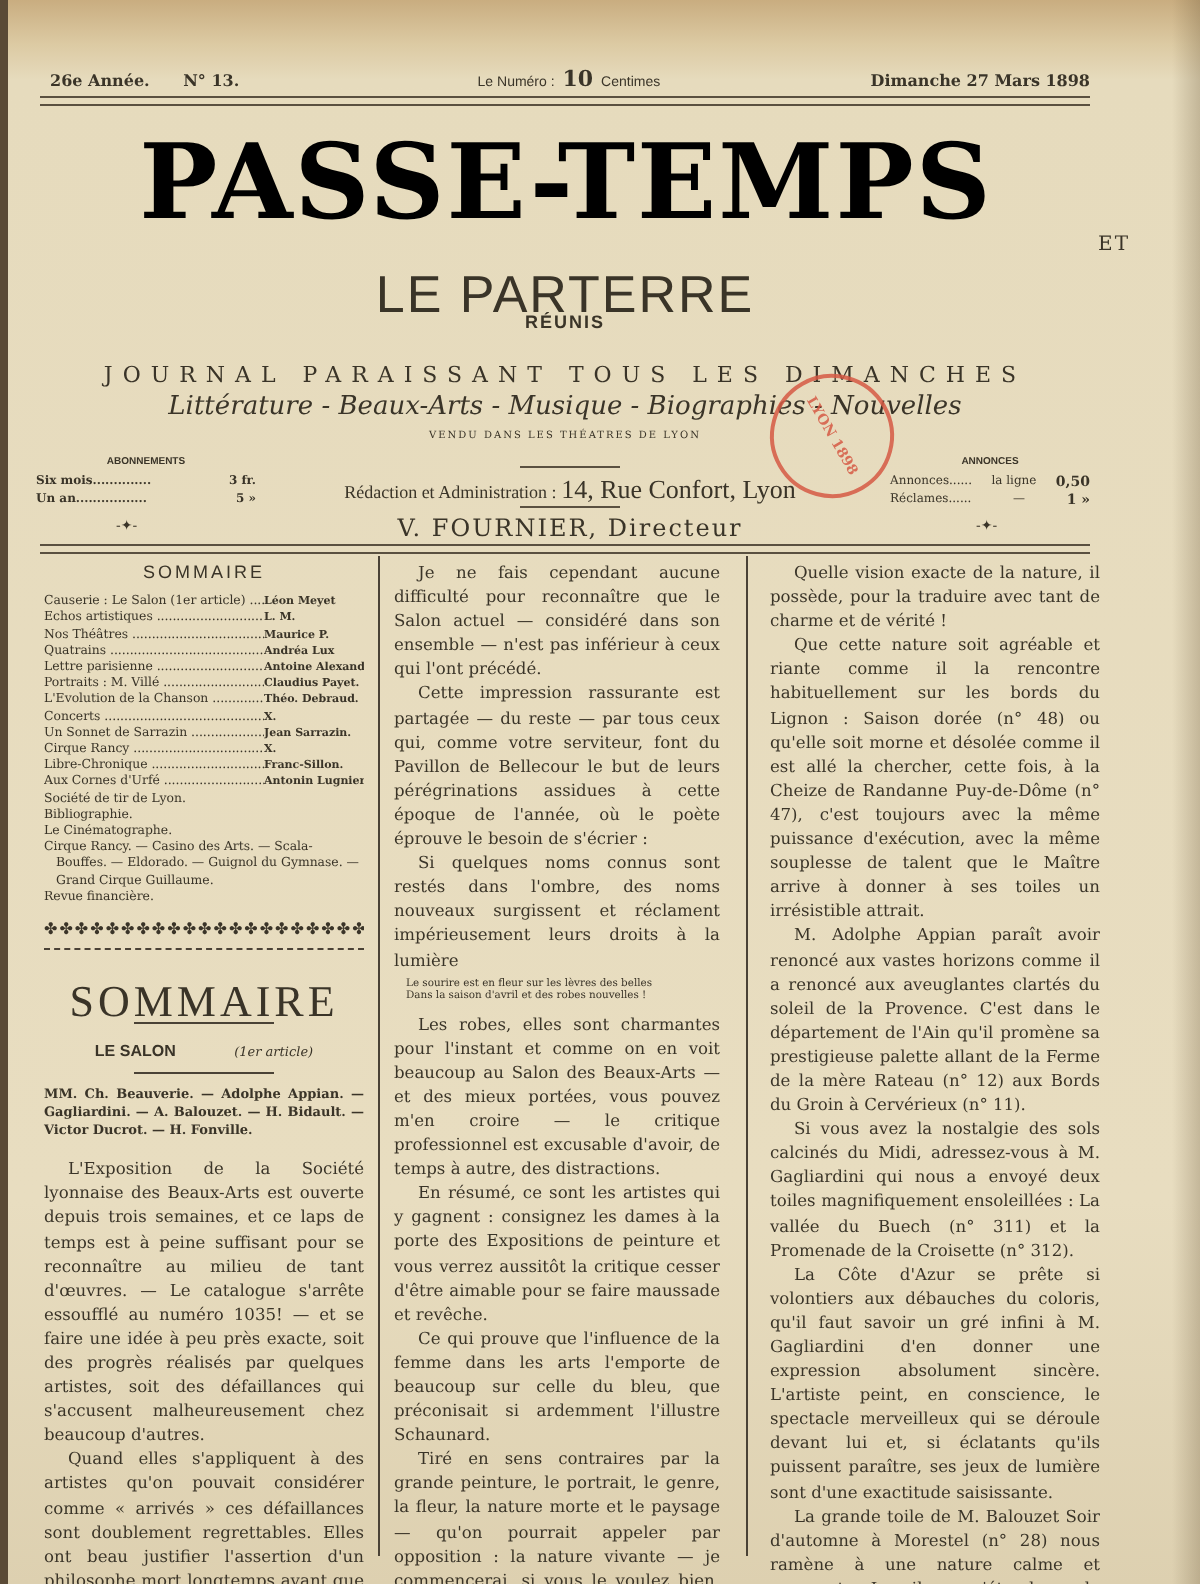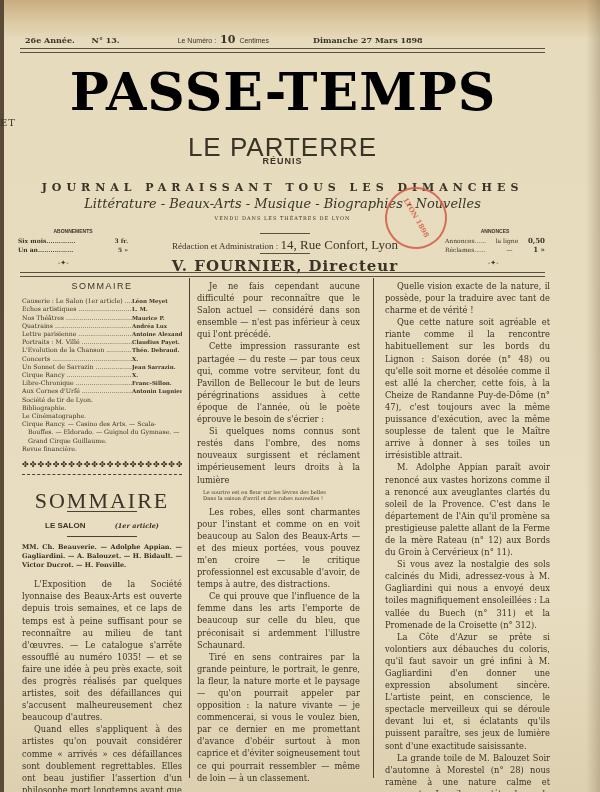--- a/index.html
+++ b/index.html
@@ -8,69 +8,69 @@
     background: #e7dcbe;
     background-image: linear-gradient(180deg, #c9ad80 0px, #dccaa3 22px, #e6dbbd 40px, #e8ddc0 600px, #ddd0b0 792px);
     font-family: "DejaVu Serif", serif;
     color: #3a3428;
     position: relative;
   }
   .page { position: absolute; left: 0; top: 0; width: 600px; height: 792px; }
   .spine { position:absolute; left:0; top:0; width:4px; height:792px; background:#5a4a36; }
   .rightshade { position:absolute; right:0; top:0; width:14px; height:792px; background: linear-gradient(90deg, rgba(0,0,0,0), rgba(90,70,40,0.25)); }
 
-  .topline { position:absolute; top:33px; left:25px; width:520px; display:flex; justify-content:flex-start; align-items:baseline; font-size:8px; font-weight:bold;gap:44px; }
+  .topline { position:absolute; top:33px; left:25px; width:520px; display:flex; justify-content:space-between; align-items:baseline; font-size:8px; font-weight:bold;gap:44px; }
   .topline .left span { margin-right: 14px; }
   .topline .mid { font-family:"Liberation Sans", sans-serif; font-weight:normal; font-size:7px; }
   .topline .mid b { font-family:"DejaVu Serif", serif; font-size:11px; font-weight:bold; margin:0 2px; }
   .rule-double { position:absolute; left:20px; width:525px; height:3px; border-top:1px solid #5a5040; border-bottom:1px solid #5a5040; }
 
   .le { position:absolute; top:53px; left:0; width:565px; text-align:center; font-size:12px; letter-spacing:2px; }
   .masthead { position:absolute; top:63px; left:18px; width:530px; text-align:center; font-family:"DejaVu Serif", serif; font-weight:bold; font-size:52px; letter-spacing:1px; transform:scaleY(1.0); line-height:58px; color:#000000; }
-  .et { position:absolute; top:117px; left:0; width:565px; text-align:left; font-size:10px; letter-spacing:1px; }
+  .et { position:absolute; top:117px; left:0; width:565px; text-align:right; font-size:10px; letter-spacing:1px; }
   .parterre { position:absolute; top:128px; left:0; width:565px; text-align:center; font-family:"Liberation Sans", sans-serif; font-size:26px; letter-spacing:1px; line-height:38px; }
   .reunis { position:absolute; top:156px; left:0; width:565px; text-align:center; font-family:"Liberation Sans", sans-serif; font-weight:bold; font-size:9px; letter-spacing:1px; }
-  .journal { position:absolute; top:181px; left:0; width:565px; text-align:center; font-family:"DejaVu Serif", serif; font-weight:bold; font-size:11px; letter-spacing:5px; }
+  .journal { position:absolute; top:181px; left:0; width:565px; text-align:center; font-family:"DejaVu Serif", serif; font-weight:normal; font-size:11px; letter-spacing:5px; }
   .subtitle { position:absolute; top:196px; left:0; width:565px; text-align:center; font-family:"DejaVu Serif", serif; font-size:13px; font-style:italic; }
   .vendu { position:absolute; top:215px; left:0; width:565px; text-align:center; font-size:5px; letter-spacing:1px; }
   .stamp { position:absolute; top:187px; left:385px; width:58px; height:58px; border:2px solid #d65a45; border-radius:50%; color:#d65a45; font-size:7px; font-weight:bold; display:flex; align-items:center; justify-content:center; transform:rotate(60deg); opacity:0.85; text-align:center; line-height:8px; }
 
   .abon { position:absolute; top:228px; left:18px; width:110px; font-size:6px; }
   .abon .h { font-family:"Liberation Sans", sans-serif; font-weight:bold; font-size:5px; text-align:center; margin-bottom:2px; }
   .abon .r { display:flex; justify-content:space-between; font-size:6px; font-weight:bold; line-height:9px; }
   .annon { position:absolute; top:228px; left:445px; width:100px; font-size:6px; }
   .annon .h { font-family:"Liberation Sans", sans-serif; font-weight:bold; font-size:5px; text-align:center; margin-bottom:2px; }
   .annon .r { display:flex; justify-content:space-between; line-height:9px; }
   .annon .r .v { font-weight:bold; font-size:7px; }
   .orn { position:absolute; font-size:7px; color:#3a3428; }
   .redac { position:absolute; top:237px; left:130px; width:310px; text-align:center; font-family:"Liberation Serif", serif; font-size:9px; white-space:nowrap; }
   .redac .addr { font-size:13px; }
   .smallrule { position:absolute; height:1px; width:50px; background:#5a5040; }
-  .dir { position:absolute; top:257px; left:130px; width:310px; text-align:center; font-size:15px; font-weight:bold; letter-spacing:1px; }
+  .dir { position:absolute; top:257px; left:130px; width:310px; text-align:center; font-size:12px; font-weight:normal; letter-spacing:1px; }
 
   .col { position:absolute; top:280px; font-size:8.3px; line-height:12.1px; text-align:justify; }
   .col p { margin:0; text-indent:12px; }
   .col p.noind { text-indent:0; }
   .vrule { position:absolute; top:278px; width:1px; height:500px; background:#4a4236; }
 
   .c1 { left:22px; width:160px; }
   .sommaire-title { text-align:center; font-family:"Liberation Sans", sans-serif; font-size:9px; letter-spacing:1.5px; margin-bottom:5px; }
   .toc { font-size:6.2px; line-height:8.2px; }
   .toc .row { display:flex; }
   .toc .row .t { flex:1; overflow:hidden; white-space:nowrap; }
   .toc .row .t::after { content:" ....................................................................."; }
   .toc .row .a { width:50px; font-size:5.5px; font-weight:bold; white-space:nowrap; overflow:hidden; }
   .toc .line { text-indent:0; }
   .toc .line.ind { padding-left:6px; }
   .fleurons { margin-top:6px; text-align:center; font-size:8px; letter-spacing:1px; white-space:nowrap; overflow:hidden; }
   .fleurons-rule { height:0; border-top:1px dashed #4a4236; margin:3px 0 0; }
   .causerie { text-align:center; font-size:22px; letter-spacing:2px; margin-top:20px; font-family:"Liberation Serif", serif; }
   .shortrule { width:70px; height:1px; background:#4a4236; margin:4px auto; }
   .salon { text-align:center; font-family:"Liberation Sans", sans-serif; font-weight:bold; font-size:8px; margin-top:8px; }
-  .salon i { font-family:"DejaVu Serif", serif; font-weight:bold; font-size:6.5px;padding-left:27px; }
+  .salon i { font-family:"DejaVu Serif", serif; font-weight:normal; font-size:6.5px;padding-left:27px; }
   .names { font-size:6.5px; font-weight:bold; line-height:9px; text-align:justify; margin:6px 0 8px; }
 
   .c2 { left:197px; width:163px; }
   .verse { font-size:5.2px; line-height:6.5px; margin:3px 0 4px 6px; text-indent:0 !important; }
   .c3 { left:385px; width:165px; }
 </style>
 </head>
 <body>
 
 <div class="page">
@@ -222,20 +222,21 @@
 
   <div class="col c2">
     <p>Je ne fais cependant aucune difficulté pour reconnaître que le Salon actuel — considéré dans son ensemble — n'est pas inférieur à ceux qui l'ont précédé.</p>
     <p>Cette impression rassurante est partagée — du reste — par tous ceux qui, comme votre serviteur, font du Pavillon de Bellecour le but de leurs pérégrinations assidues à cette époque de l'année, où le poète éprouve le besoin de s'écrier :</p>
     <p>Si quelques noms connus sont restés dans l'ombre, des noms nouveaux surgissent et réclament impérieusement leurs droits à la lumière</p>
     <div class="verse">
       <div>Le sourire est en fleur sur les lèvres des belles</div>
       <div>Dans la saison d'avril et des robes nouvelles !</div>
     </div>
     <p>Les robes, elles sont charmantes pour l'instant et comme on en voit beaucoup au Salon des Beaux-Arts — et des mieux portées, vous pouvez m'en croire — le critique professionnel est excusable d'avoir, de temps à autre, des distractions.</p>
+    <p>En résumé, ce sont les artistes qui y gagnent : consignez les dames à la porte des Expositions de peinture et vous verrez aussitôt la critique cesser d'être aimable pour se faire maussade et revêche.</p>
     <p>Ce qui prouve que l'influence de la femme dans les arts l'emporte de beaucoup sur celle du bleu, que préconisait si ardemment l'illustre Schaunard.</p>
     <p>Tiré en sens contraires par la grande peinture, le portrait, le genre, la fleur, la nature morte et le paysage — qu'on pourrait appeler par opposition : la nature vivante — je commencerai, si vous le voulez bien, par ce dernier en me promettant d'avance d'obéir surtout à mon caprice et d'éviter soigneusement tout ce qui pourrait ressembler — même de loin — à un classement.</p>
 
   </div>
 
   <div class="col c3">
     <p>Quelle vision exacte de la nature, il possède, pour la traduire avec tant de charme et de vérité !</p>
     <p>Que cette nature soit agréable et riante comme il la rencontre habituellement sur les bords du Lignon : Saison dorée (n° 48) ou qu'elle soit morne et désolée comme il est allé la chercher, cette fois, à la Cheize de Randanne Puy-de-Dôme (n° 47), c'est toujours avec la même puissance d'exécution, avec la même souplesse de talent que le Maître arrive à donner à ses toiles un irrésistible attrait.</p>
     <p>M. Adolphe Appian paraît avoir renoncé aux vastes horizons comme il a renoncé aux aveuglantes clartés du soleil de la Provence. C'est dans le département de l'Ain qu'il promène sa prestigieuse palette allant de la Ferme de la mère Rateau (n° 12) aux Bords du Groin à Cervérieux (n° 11).</p>
     <p>Si vous avez la nostalgie des sols calcinés du Midi, adressez-vous à M. Gagliardini qui nous a envoyé deux toiles magnifiquement ensoleillées : La vallée du Buech (n° 311) et la Promenade de la Croisette (n° 312).</p>

